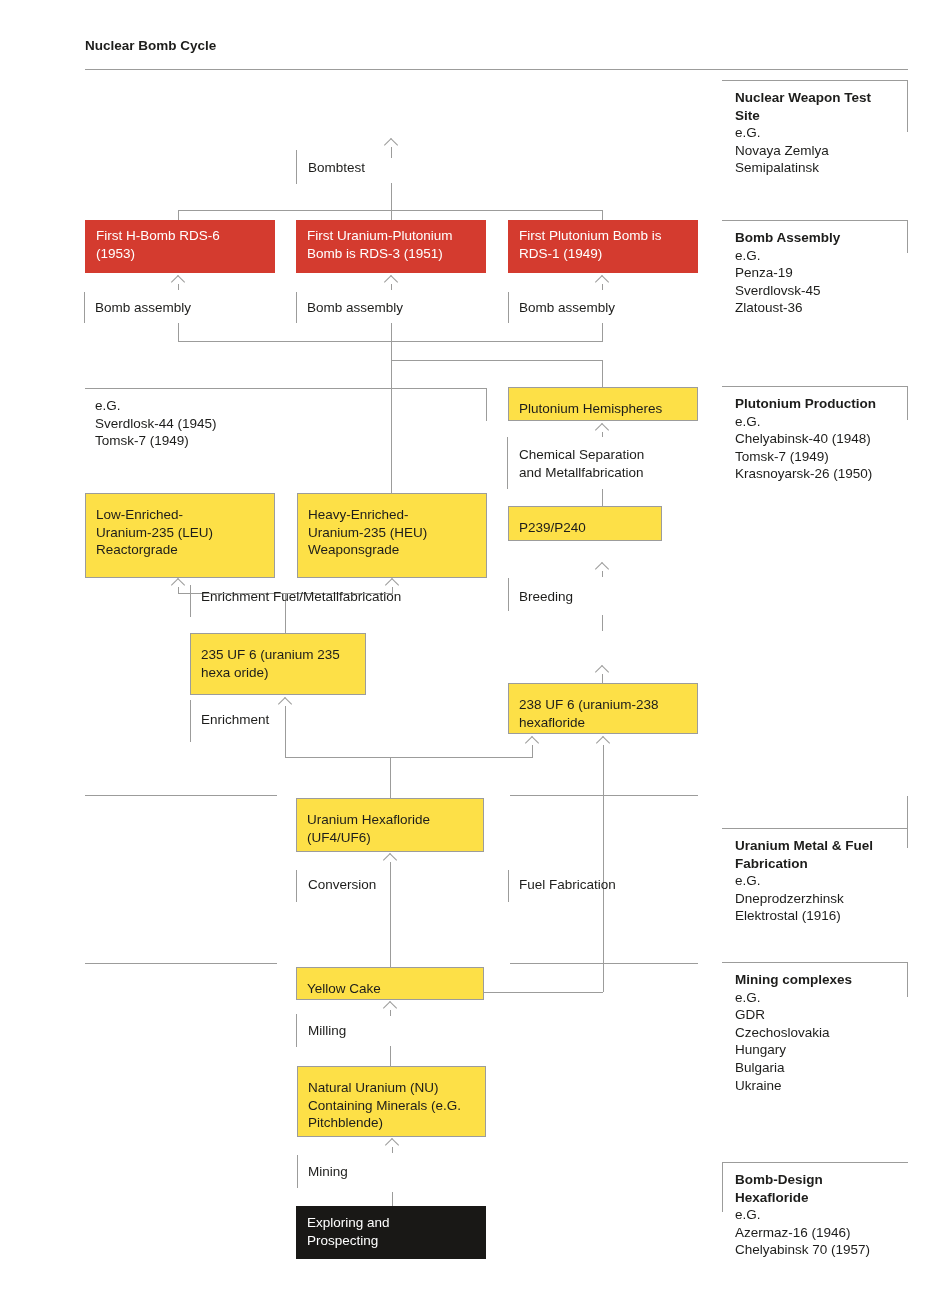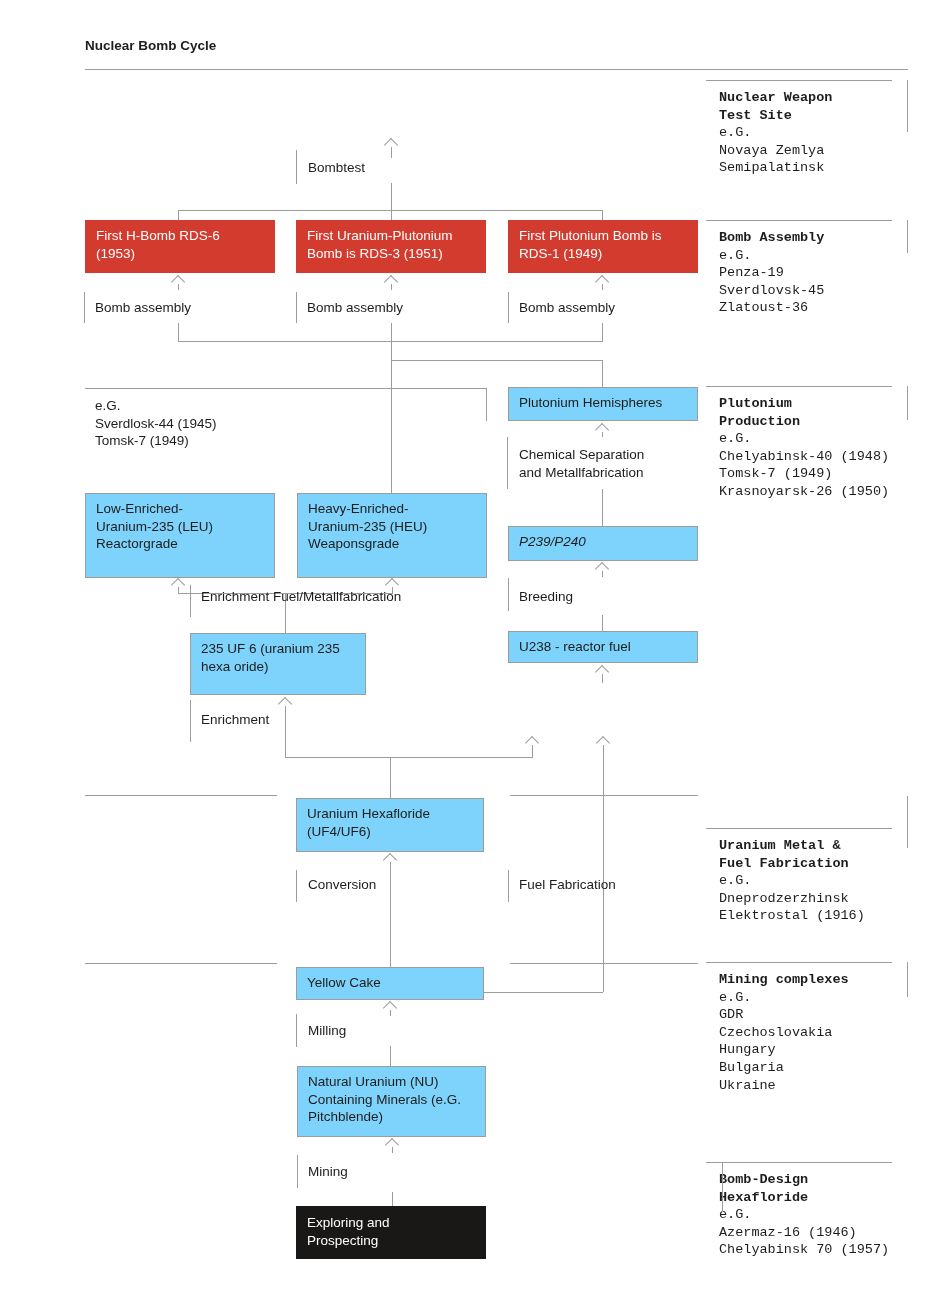--- a/index.html
+++ b/index.html
@@ -5,32 +5,32 @@
   :root{
     --red:#d43b2f; --dark:#191816; --line:#9c9c9b; --ink:#1d1d1b;
   }
   html,body{margin:0;padding:0;background:#fff;}
   .canvas{position:relative;width:952px;height:1292px;background:#fff;
           font-family:"Liberation Sans",sans-serif;color:var(--ink);overflow:hidden;}
   .hl{position:absolute;height:1px;background:var(--line);}
   .vl{position:absolute;width:1px;background:var(--line);}
   .ch{position:absolute;width:9px;height:9px;border-left:1px solid var(--line);
       border-top:1px solid var(--line);transform:rotate(45deg);background:transparent;}
-  .node{position:absolute;box-sizing:border-box;border:1px solid var(--line);background:#7dd3fc;
-        padding:6px 10px;white-space:pre-line;font-size:13.5px;line-height:17.6px;color:var(--ink);}
+  .node{position:absolute;box-sizing:border-box;border:1px solid var(--line);background:#fde047;
+        padding:12px 10px;white-space:pre-line;font-size:13.5px;line-height:17.6px;color:var(--ink);}
   .node.red{background:var(--red);border:none;color:#fff;padding:7px 11px;}
   .node.dark{background:var(--dark);border:none;color:#fff;}
   .lbl{position:absolute;font-size:13.5px;line-height:17.6px;white-space:pre-line;color:var(--ink);}
   .title{position:absolute;left:85px;top:38px;font-size:13.5px;font-weight:bold;}
   .grp{position:absolute;left:85px;top:388px;width:402px;border-top:1px solid var(--line);
        padding:8px 0 0 10px;box-sizing:border-box;font-size:13.5px;line-height:17.6px;}
   .grp .h{font-weight:bold;}
   .grp .d{white-space:pre-line;}
-  .sb{position:absolute;left:706px;width:186px;border-top:1px solid var(--line);
-      padding:8px 0 0 13px;box-sizing:border-box;font-size:13.5px;line-height:17.6px;font-family:Liberation Mono, monospace;}
+  .sb{position:absolute;left:722px;width:186px;border-top:1px solid var(--line);
+      padding:8px 0 0 13px;box-sizing:border-box;font-size:13.5px;line-height:17.6px;}
   .sb .h{font-weight:bold;white-space:pre-line;width:152px;}
   .sb .d{white-space:pre-line;}
 </style>
 </head>
 <body>
 
 <div class="canvas">
 
   <div class="title">Nuclear Bomb Cycle</div>
   <div class="hl" style="left:85px;top:69px;width:823px;"></div>
@@ -88,41 +88,42 @@
   <div class="lbl" style="left:519px;top:446px;">Chemical Separation
 and Metallfabrication</div>
   <div class="vl" style="left:602px;top:489px;height:37px;"></div>
 
   <div class="node" style="left:85px;top:493px;width:190px;height:85px;">Low-Enriched-
 Uranium-235 (LEU)
 Reactorgrade</div>
   <div class="node" style="left:297px;top:493px;width:190px;height:85px;">Heavy-Enriched-
 Uranium-235 (HEU)
 Weaponsgrade</div>
-  <div class="node" style="left:508px;top:526px;width:190px;height:35px;font-style:italic;">P239/P240</div>
+  <div class="node" style="left:508px;top:506px;width:154px;height:35px;">P239/P240</div>
 
   <div class="ch" style="left:173px;top:580px;"></div>
   <div class="ch" style="left:387px;top:580px;"></div>
   <div class="vl" style="left:178px;top:587px;height:6px;"></div>
   <div class="vl" style="left:392px;top:587px;height:6px;"></div>
   <div class="hl" style="left:178px;top:593px;width:215px;"></div>
   <div class="vl" style="left:285px;top:593px;height:40px;"></div>
   <div class="vl" style="left:190px;top:585px;height:32px;"></div>
   <div class="lbl" style="left:201px;top:588px;">Enrichment Fuel/Metallfabrication</div>
   <div class="ch" style="left:597px;top:564px;"></div>
   <div class="vl" style="left:602px;top:571px;height:6px;"></div>
   <div class="vl" style="left:508px;top:578px;height:33px;"></div>
   <div class="lbl" style="left:519px;top:588px;">Breeding</div>
   <div class="vl" style="left:602px;top:615px;height:16px;"></div>
 
   <div class="node" style="left:190px;top:633px;width:176px;height:62px;">235 UF 6 (uranium 235
 hexa oride)</div>
-  <div class="node" style="left:508px;top:631px;width:190px;height:32px;">U238 - reactor fuel</div>
   <div class="ch" style="left:597px;top:667px;"></div>
   <div class="vl" style="left:602px;top:674px;height:9px;"></div>
+  <div class="node" style="left:508px;top:683px;width:190px;height:51px;"> 238 UF 6 (uranium-238
+hexafloride</div>
 
   <div class="ch" style="left:280px;top:699px;"></div>
   <div class="vl" style="left:285px;top:706px;height:51px;"></div>
   <div class="vl" style="left:190px;top:700px;height:42px;"></div>
   <div class="lbl" style="left:201px;top:711px;">Enrichment</div>
   <div class="hl" style="left:285px;top:757px;width:248px;"></div>
   <div class="ch" style="left:527px;top:738px;"></div>
   <div class="vl" style="left:532px;top:745px;height:12px;"></div>
   <div class="vl" style="left:390px;top:757px;height:41px;"></div>
   <div class="ch" style="left:598px;top:738px;"></div>

